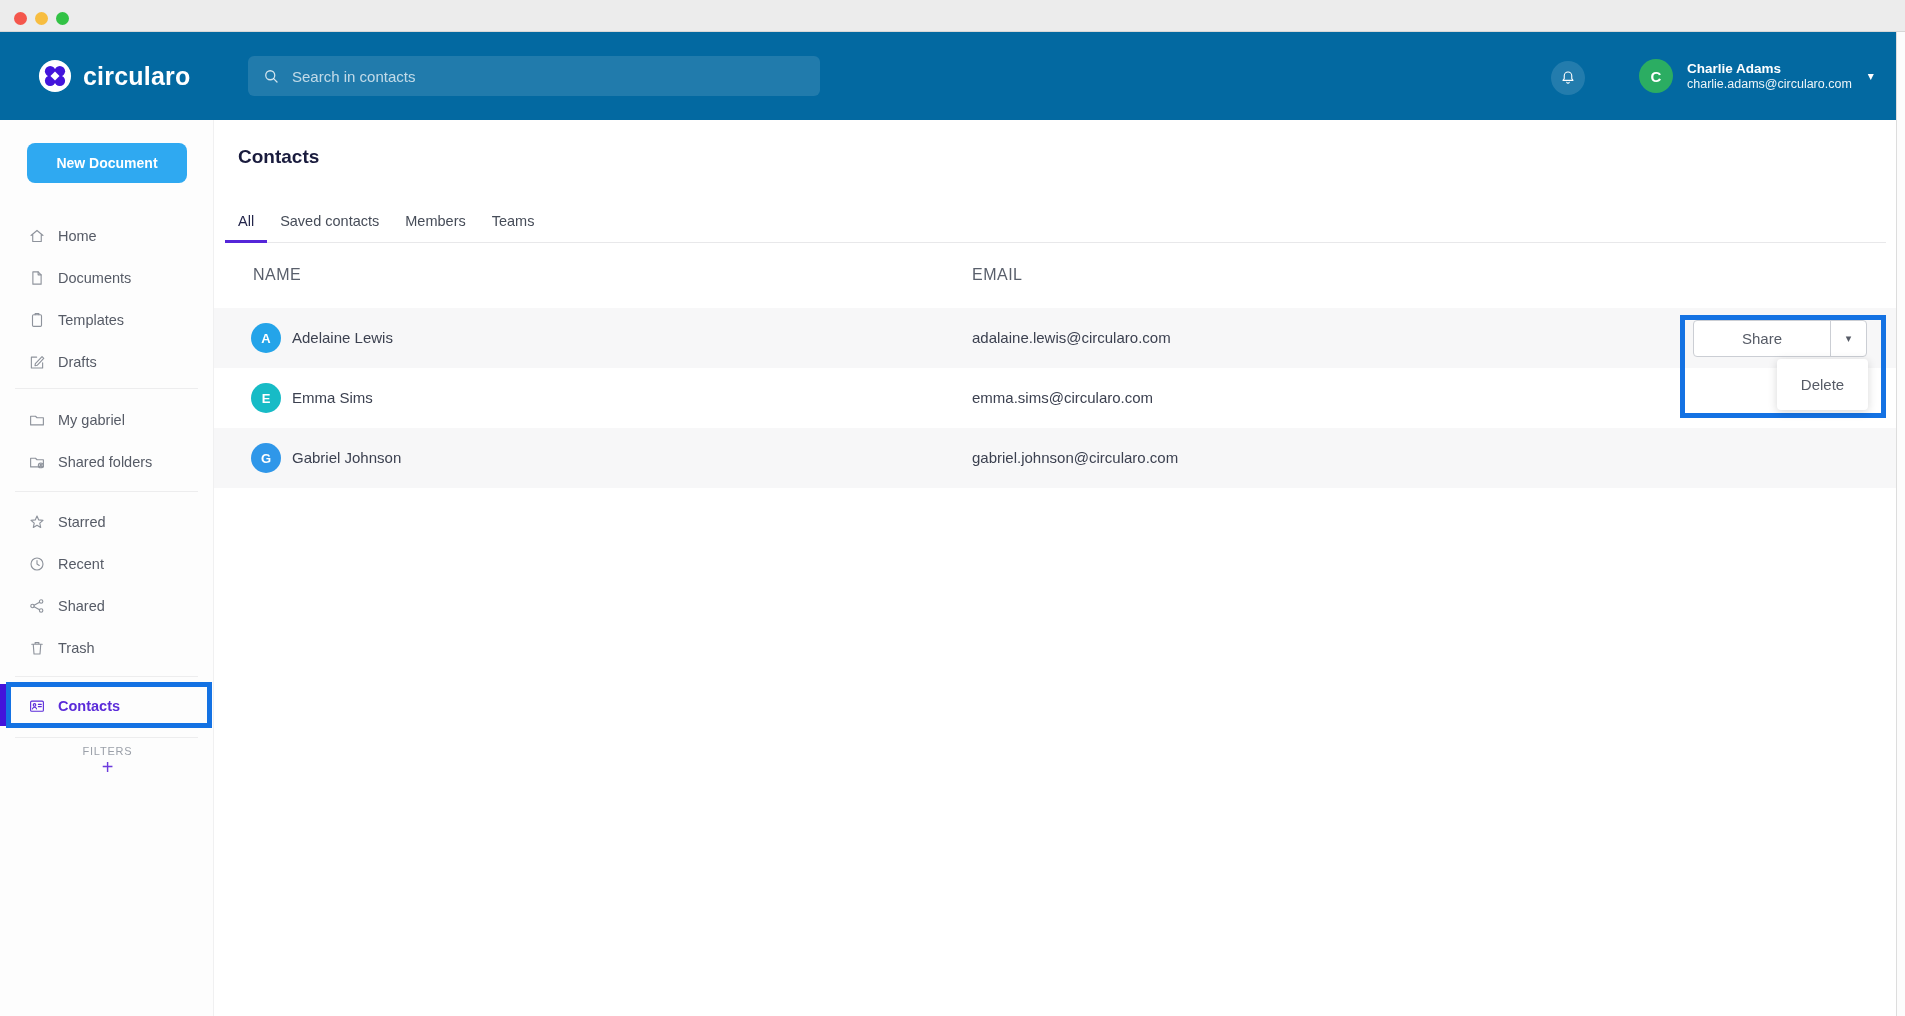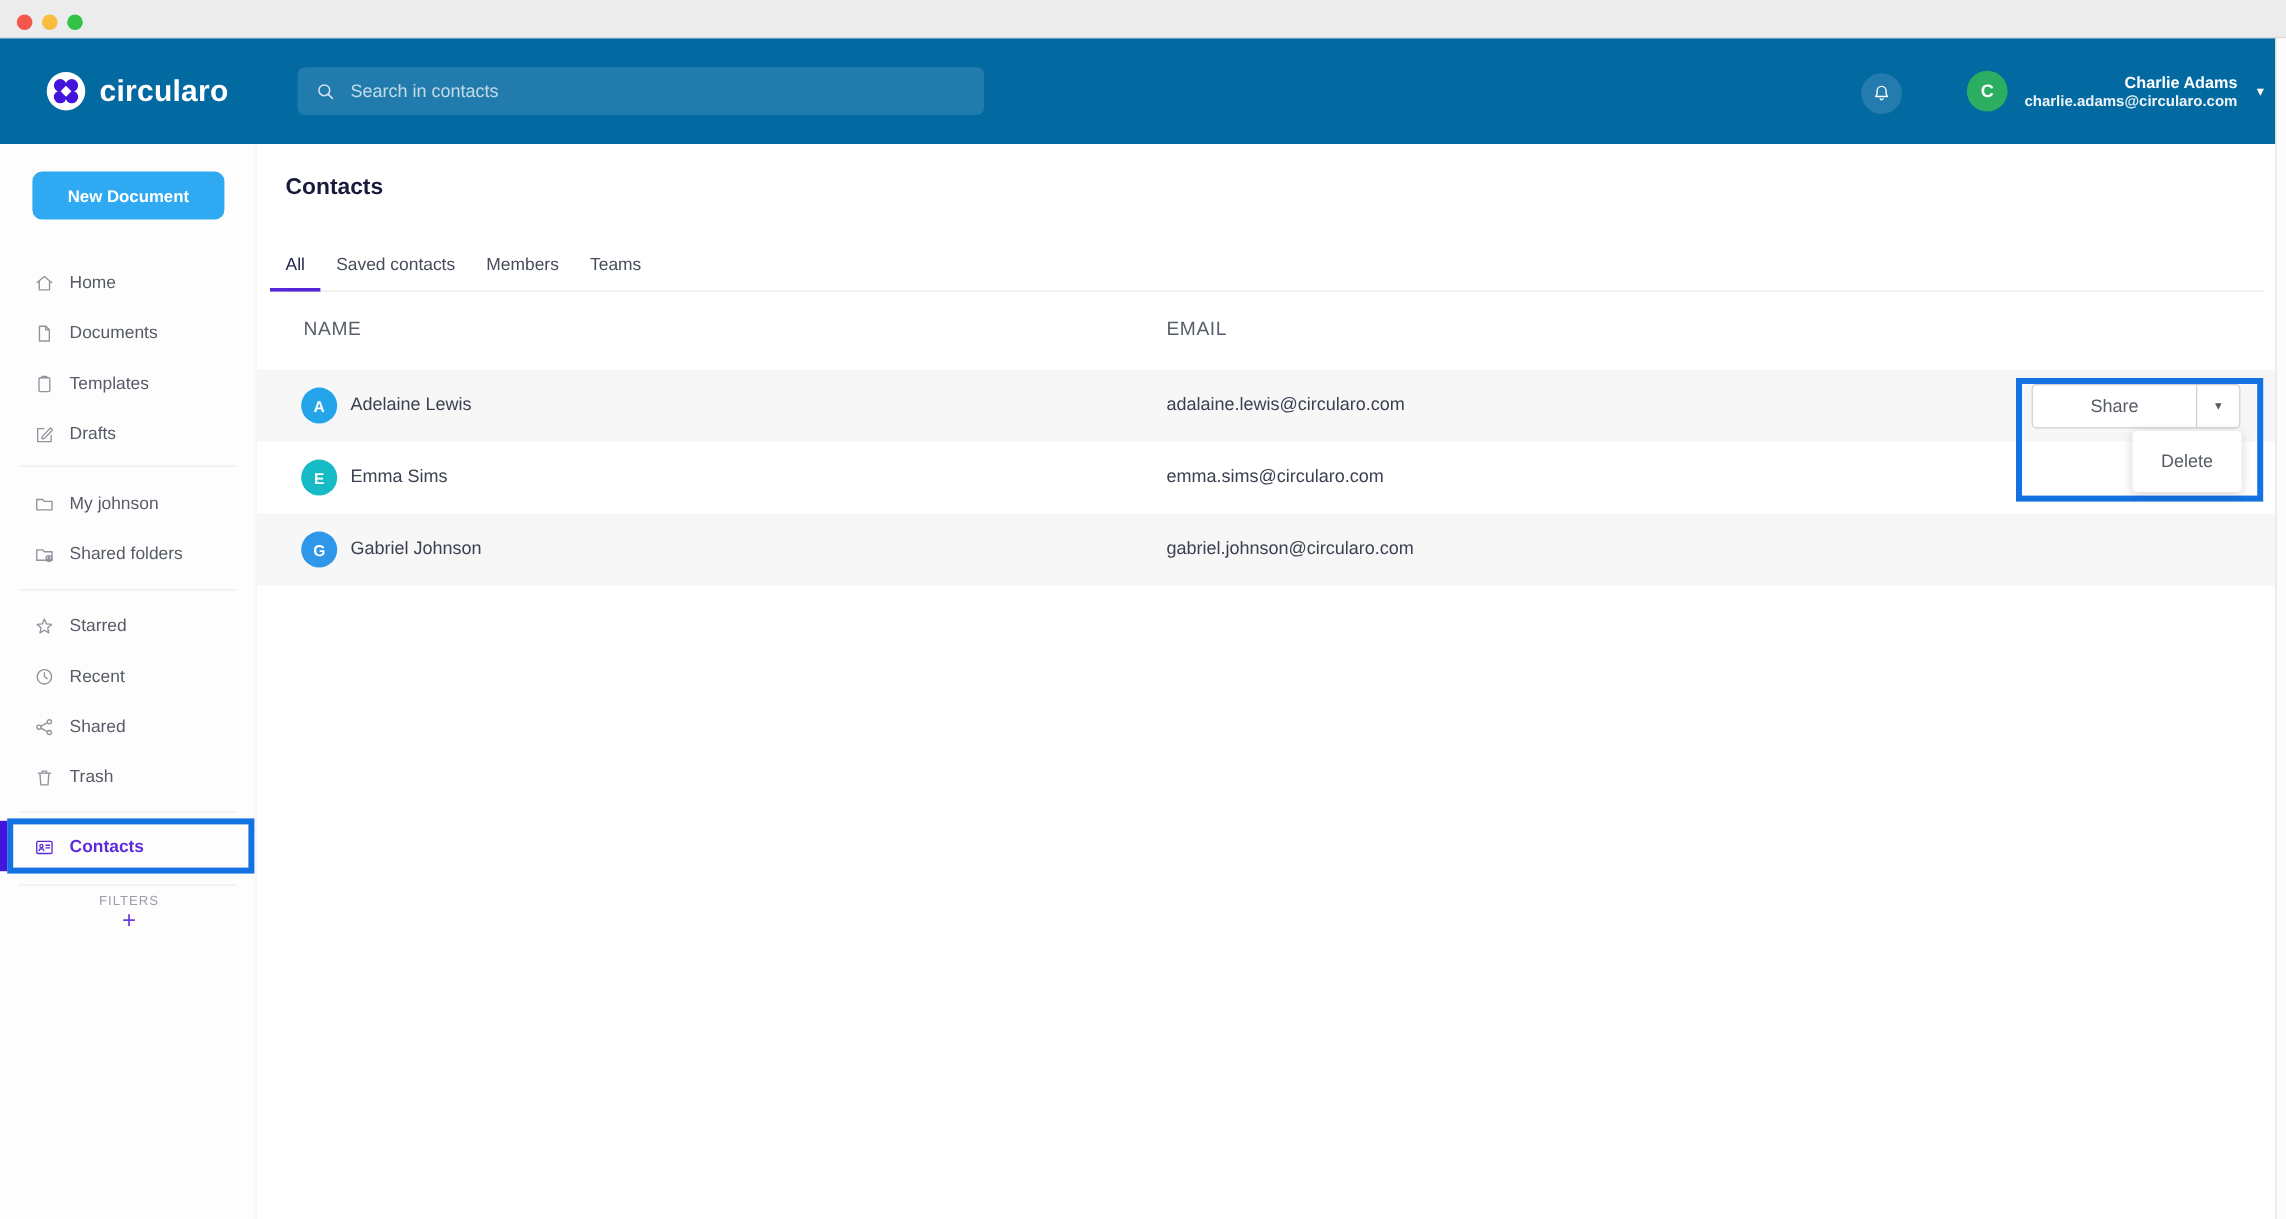--- a/index.html
+++ b/index.html
@@ -23,23 +23,23 @@
     background:rgba(255,255,255,.12); border-radius:6px; display:flex; align-items:center; padding:0 14px; }
   .search svg { flex:0 0 auto; margin-right:12px; }
   .search input { flex:1; background:transparent; border:none; outline:none;
     color:#fff; font-size:15px; font-family:"Liberation Sans", sans-serif; }
   .search input::placeholder { color:rgba(255,255,255,.72); }
   .bell-wrap { position:absolute; left:1551px; top:29px; width:34px; height:34px;
     border-radius:50%; background:rgba(255,255,255,.13); display:flex; align-items:center; justify-content:center; cursor:pointer; }
   .user { position:absolute; left:1639px; top:0; height:88px; display:flex; align-items:center; cursor:pointer; }
   .user-avatar { width:34px; height:34px; border-radius:50%; color:#fff; font-size:15px; font-weight:700;
     display:flex; align-items:center; justify-content:center; }
-  .user-texts { margin-left:14px; line-height:1.15;text-align:right; }
+  .user-texts { margin-left:14px; line-height:1.15; }
   .user-name { color:#fff; font-size:13.5px; font-weight:600; }
-  .user-email { color:rgba(255,255,255,.93); font-size:12.5px;font-weight:bold; }
+  .user-email { color:rgba(255,255,255,.93); font-size:12.5px; }
   .user-caret { color:#fff; font-size:12px; margin-left:16px; }
 
   
   .right-strip { position:absolute; left:1896px; top:32px; width:9px; height:984px;
     background:#fcfcfc; border-left:1px solid #dddddd; }
 
   
   .sidebar { position:absolute; left:0; top:120px; width:214px; height:896px;
     background:#fdfdfd; border-right:1px solid #f0f0f1; }
   .new-doc { position:absolute; left:27px; top:23px; width:160px; height:40px; border:none;
@@ -196,21 +196,21 @@
   </div>
 
   <div class="side-div" style="top:268px"></div>
 
   <div class="nav-item" style="top:279px">
     <span class="icn">
         <svg viewBox="0 0 24 24" width="18" height="18">
           <path d="M3.5 7 H10 L12 9 H20.5 V18.5 H3.5 Z"></path>
         </svg>
       </span>
-    <span class="lbl">My johnson</span>
+    <span class="lbl">My gabriel</span>
   </div>
   <div class="nav-item" style="top:321px">
     <span class="icn">
         <svg viewBox="0 0 24 24" width="18" height="18">
           <path d="M3.5 7 H10 L12 9 H20.5 V18.5 H3.5 Z"></path>
           <circle cx="17" cy="16.5" r="3.2"></circle>
           <circle cx="17" cy="15.6" r="0.9"></circle>
           <path d="M15.3 18.1 a2 2 0 0 1 3.4 0"></path>
         </svg>
       </span>

